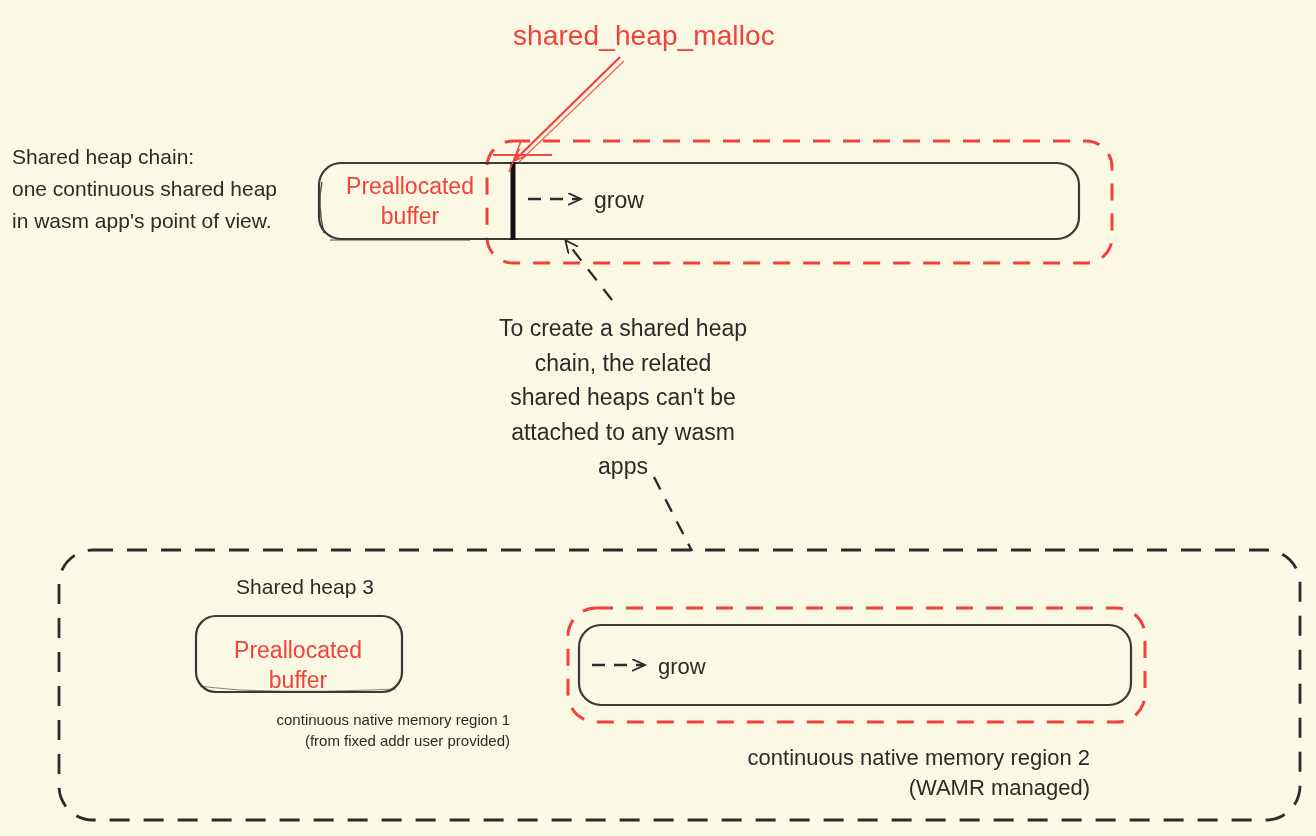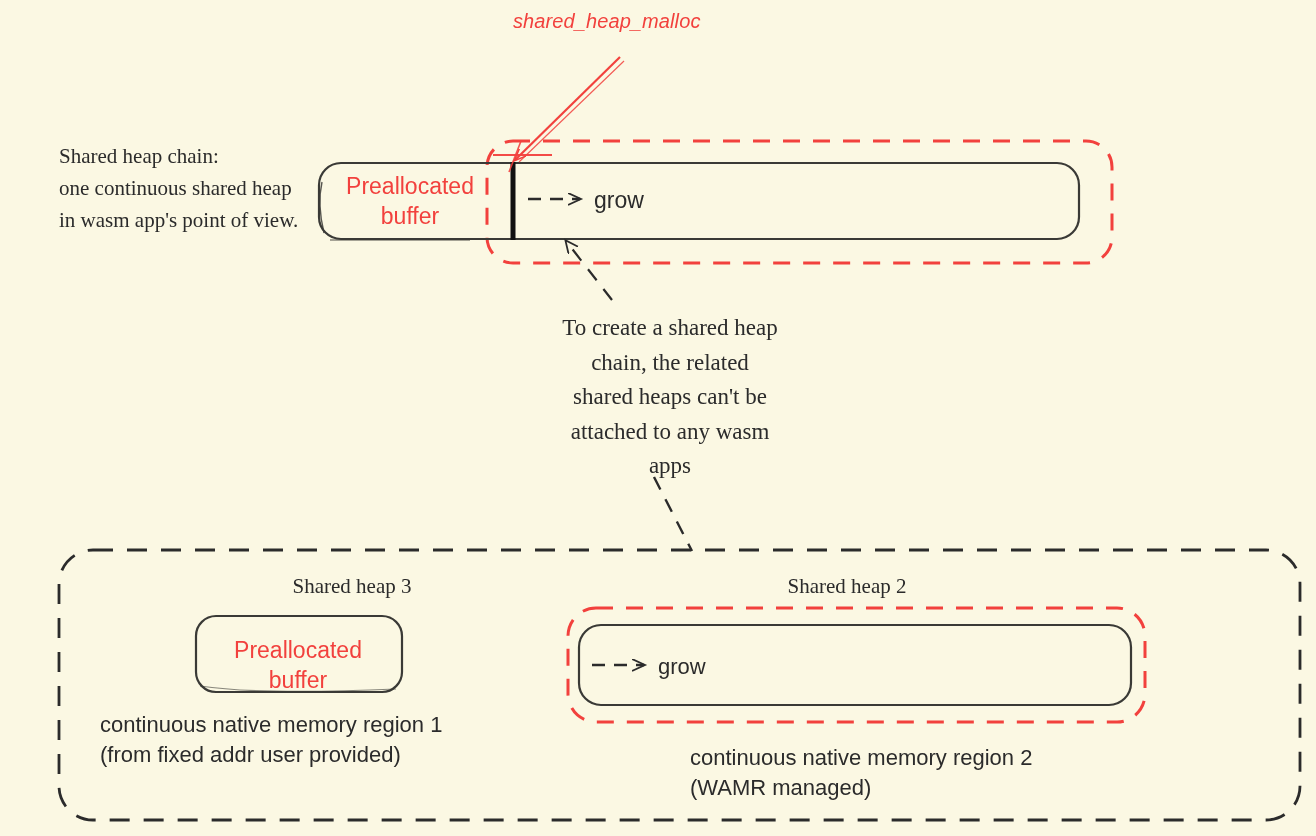--- a/index.html
+++ b/index.html
@@ -22,38 +22,38 @@
     width: 1316px;
     height: 836px;
   }
   .txt {
     position: absolute;
     white-space: pre;
     line-height: 1.30;
     color: #2b2b2b;
   }
   
-  .font-h { font-family: Liberation Serif, serif; margin-left: 47px; }
+  .font-h { font-family: Liberation Sans, sans-serif; }
   
   .font-g { font-family: "Liberation Sans", sans-serif; }
 
   .red { color: #F2413D; }
   .black { color: #2b2b2b; }
 
-  .t-title      { left: 513px;  top: 8px;  font-size: 20px; letter-spacing: .1px; font-style: italic; }
+  .t-title      { left: 513px;  top: 18px;  font-size: 28px; letter-spacing: .1px; }
   .t-sidenote   { left: 12px;   top: 141px; font-size: 21px; line-height: 1.52; }
   .t-prealloc1  { left: 332px;  top: 172px; font-size: 23px; text-align: center; width: 156px; line-height: 1.30; }
   .t-grow1      { left: 594px;  top: 186px; font-size: 23px; }
   .t-explain    { left: 475px;  top: 311px; font-size: 23px; width: 296px; text-align: center; line-height: 1.50; }
   .t-heap1      { left: 160px;  top: 573px; font-size: 21px; width: 290px; text-align: center; }
   .t-heap2      { left: 650px;  top: 573px; font-size: 21px; width: 300px; text-align: center; }
   .t-prealloc2  { left: 212px;  top: 636px; font-size: 23px; width: 172px; text-align: center; line-height: 1.30; }
   .t-grow2      { left: 658px;  top: 653px; font-size: 22px; }
-  .t-cap1       { left: 100px;  top: 710px; font-size: 22px; width: 410px; text-align: left; line-height: 1.38; }
-  .t-cap2       { left: 690px;  top: 743px; font-size: 22px; width: 400px; text-align: left; line-height: 1.38; }
+  .t-cap1       { left: 100px;  top: 710px; font-size: 15px; width: 410px; text-align: right; line-height: 1.38; }
+  .t-cap2       { left: 690px;  top: 743px; font-size: 22px; width: 400px; text-align: right; line-height: 1.38; }
 </style>
 </head>
 <body>
 
 <div id="stage">
 
   <svg id="svg-layer" viewBox="0 0 1316 836" xmlns="http://www.w3.org/2000/svg">
 
     <defs>
       <marker id="redArrow" markerWidth="14" markerHeight="14" refX="11" refY="5" orient="auto" markerUnits="userSpaceOnUse">
@@ -139,20 +139,19 @@
 apps</div>
 
   <div class="txt font-h black t-heap1">Shared heap 3</div>
 
   <div class="txt font-g red t-prealloc2">Preallocated
 buffer</div>
 
   <div class="txt font-g black t-cap1">continuous native memory region 1
 (from fixed addr user provided)</div>
 
-  <div class="txt font-h black t-heap2">Shared heap 2</div>
 
   <div class="txt font-g black t-grow2">grow</div>
 
   <div class="txt font-g black t-cap2">continuous native memory region 2
 (WAMR managed)</div>
 
 </div>
 
 </body></html>

